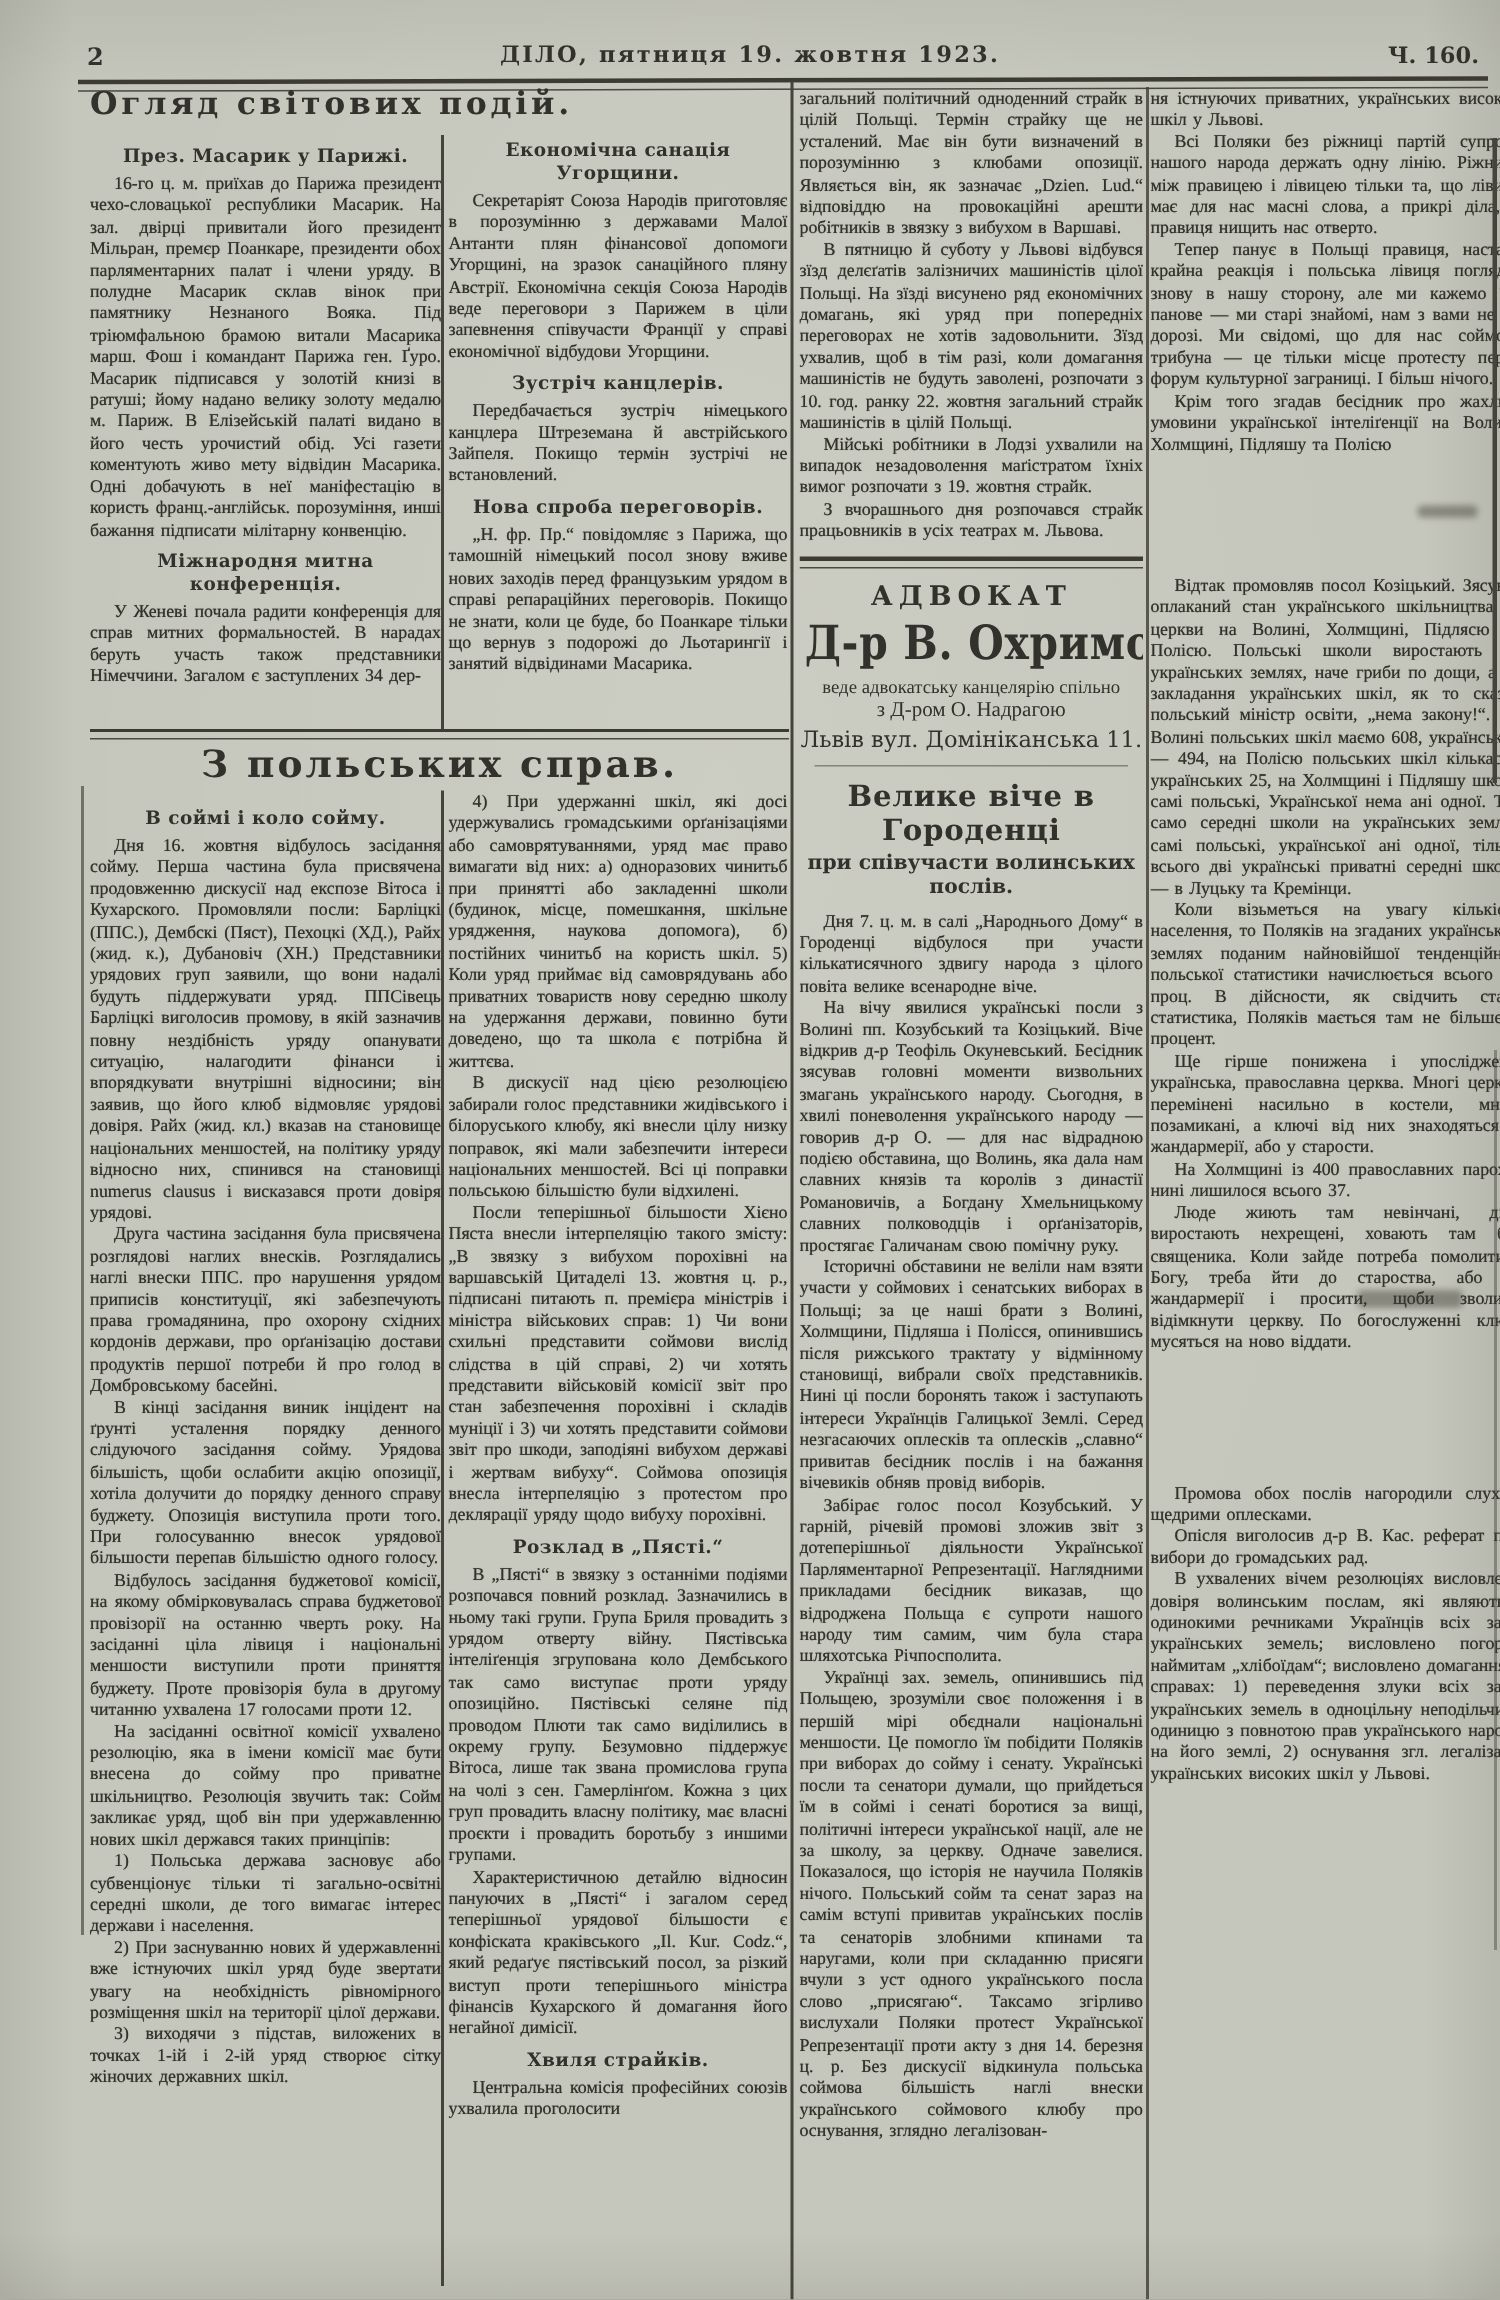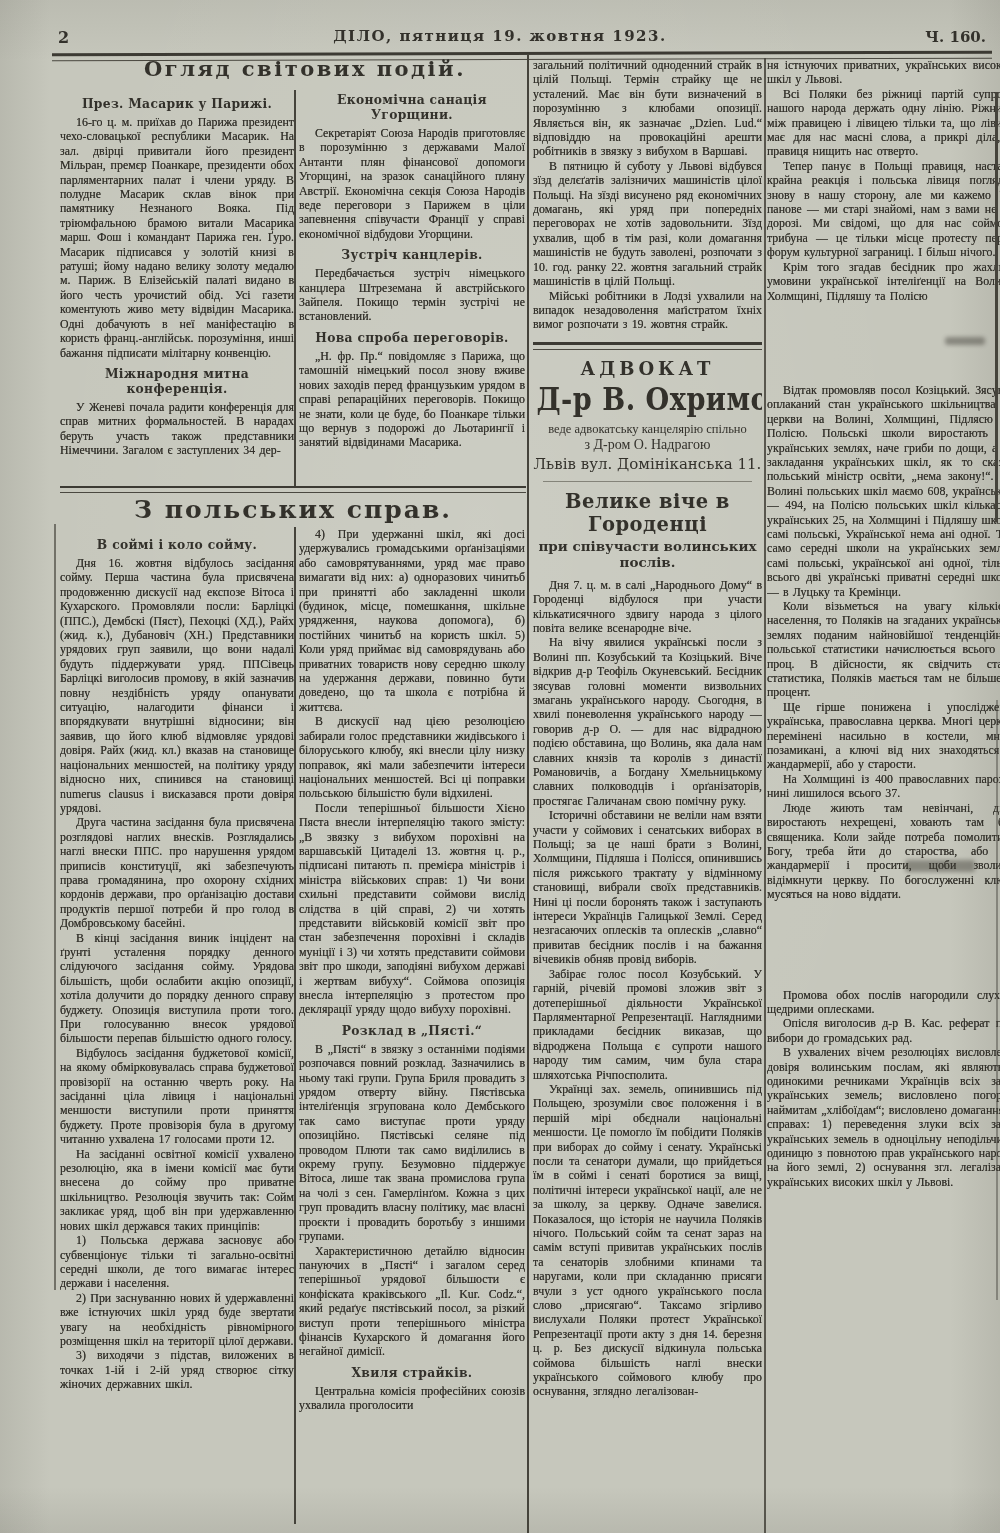--- a/index.html
+++ b/index.html
@@ -28,21 +28,21 @@
 
   
   .pp { font-size:11.9px; line-height:14.4px; text-align:justify; text-indent:16px;
         word-spacing:1.2px; text-shadow:0 0 0.5px rgba(42,40,34,0.75); margin:0; }
   .pp.pc { text-indent:0; }
   .bh { font-size:12.3px; font-weight:bold; text-align:center; margin:6px 4px 4px;
         font-family:"DejaVu Serif",serif; letter-spacing:0.3px; }
   .col { overflow:hidden; }
 
   
-  .sec1-title { left:72px; top:56px; width:466px; text-align:center; font-size:21px; font-weight:bold;
+  .sec1-title { left:60px; top:56px; width:466px; text-align:left; font-size:21px; font-weight:bold;
                 font-family:"DejaVu Serif",serif; letter-spacing:2.5px; }
   .left-divider { left:60px; top:486px; width:466px; height:4px;
                   border-top:2px solid #3c3a33; border-bottom:1px solid #4a4840; }
   .sec2-title { left:60px; top:495px; width:466px; text-align:center; font-size:25px; font-weight:bold;
                 font-family:"DejaVu Serif",serif; letter-spacing:2px; }
 
   .wcol1 { left:60px;  top:90px;  width:234px; height:394px; }
   .wcol2 { left:299px; top:86px;  width:226px; height:398px; }
   .pcol1 { left:60px;  top:531px; width:234px; height:1000px; }
   .pcol2 { left:299px; top:527px; width:226px; height:1004px; }
@@ -130,20 +130,21 @@
       <div class="pp">Характеристичною детайлю відносин пануючих в „Пясті“ і загалом серед теперішньої урядової більшости є конфіската краківського „Il. Kur. Codz.“, який редаґує пястівський посол, за різкий виступ проти теперішнього міністра фінансів Кухарского й домагання його негайної димісії.</div>
       <div class="bh">Хвиля страйків.</div>
       <div class="pp">Центральна комісія професійних союзів ухвалила проголосити</div>
     </div>
 
   <div class="abs col col3">
     <div>
         <div class="pp pc">загальний політичний одноденний страйк в цілій Польщі. Термін страйку ще не усталений. Має він бути визначений в порозумінню з клюбами опозиції. Являється він, як зазначає „Dzien. Lud.“ відповіддю на провокаційні арешти робітників в звязку з вибухом в Варшаві.</div>
         <div class="pp">В пятницю й суботу у Львові відбувся зїзд делєґатів залізничих машиністів цілої Польщі. На зїзді висунено ряд економічних домагань, які уряд при попередніх переговорах не хотів задовольнити. Зїзд ухвалив, щоб в тім разі, коли домагання машиністів не будуть заволені, розпочати з 10. год. ранку 22. жовтня загальний страйк машиністів в цілій Польщі.</div>
         <div class="pp">Мійські робітники в Лодзі ухвалили на випадок незадоволення маґістратом їхніх вимог розпочати з 19. жовтня страйк.</div>
+        <div class="pp">З вчорашнього дня розпочався страйк працьовників в усіх театрах м. Львова.</div>
       </div>
     <div class="double-rule"></div>
     <div class="ad">
       <div class="ad-label">АДВОКАТ</div>
       <div class="ad-name">Д-р В. Охримович</div>
       <div class="ad-line1">веде адвокатську канцелярію спільно</div>
       <div class="ad-line2">з Д-ром О. Надрагою</div>
       <div class="ad-addr">Львів вул. Домініканська 11.</div>
     </div>
     <div class="thin-rule"></div>

